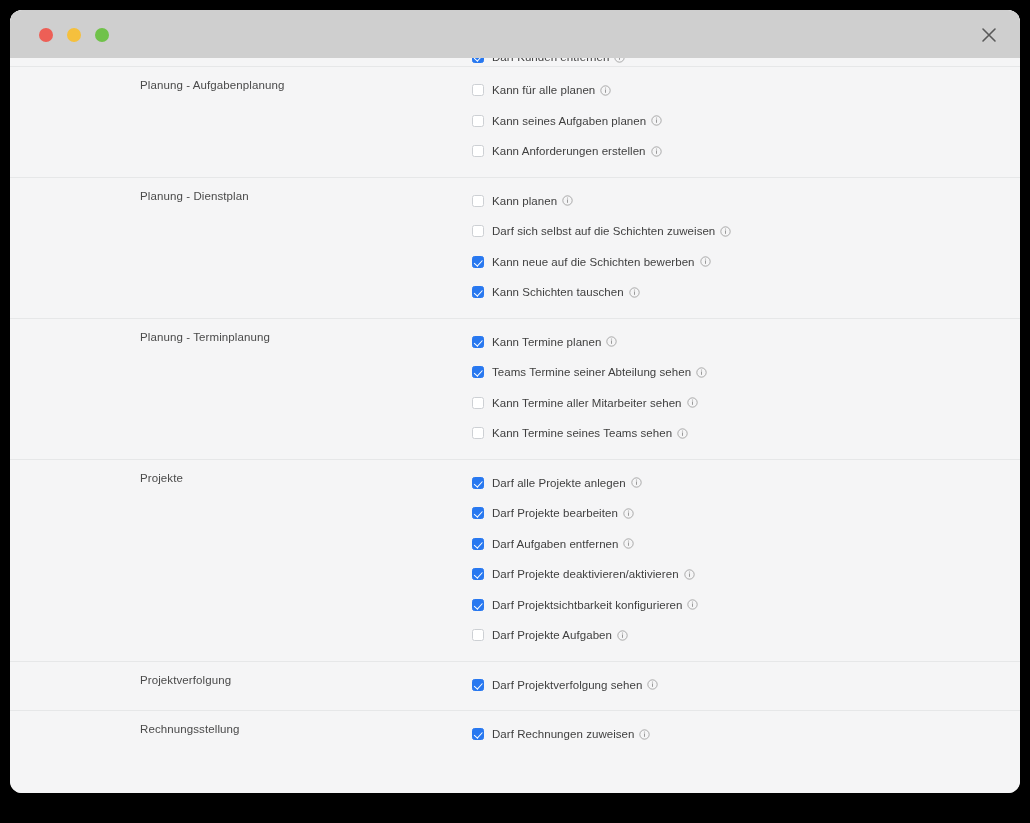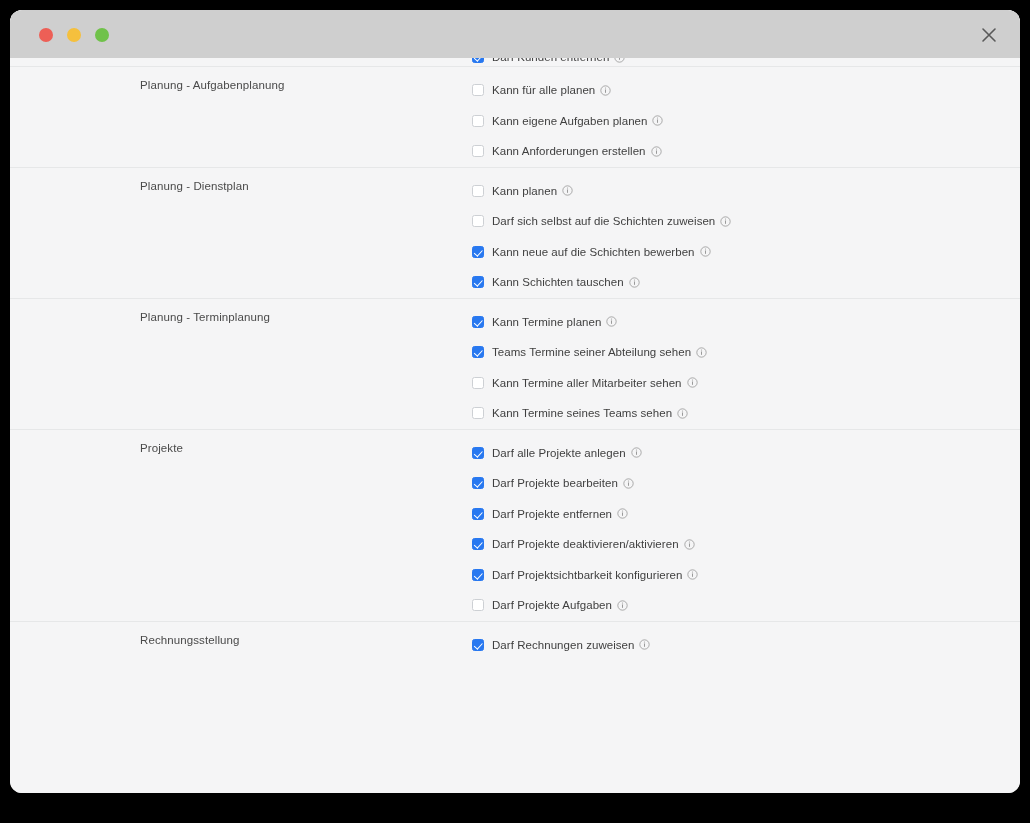--- a/index.html
+++ b/index.html
@@ -95,20 +95,21 @@
     top: 12px;
     font-size: 11.5px;
     color: #4a4a4a;
     letter-spacing: 0.1px;
     white-space: nowrap;
   }
 
   .rows {
     margin-left: 332px;
     padding-top: 8px;
+    padding-bottom: 10px;
   }
 
   .row {
     display: flex;
     align-items: center;
     height: 30.5px;
   }
 
   .cb {
     width: 12px;
@@ -196,21 +197,21 @@
               <span class="info-icon">
                 <svg width="11" height="11" viewBox="0 0 12 12">
                   <circle cx="6" cy="6" r="5.1" fill="none" stroke="#9a9a9a" stroke-width="0.9"></circle>
                   <circle cx="6" cy="3.3" r="0.65" fill="#9a9a9a"></circle>
                   <rect x="5.45" y="4.7" width="1.1" height="4" rx="0.5" fill="#9a9a9a"></rect>
                 </svg>
               </span>
             </div>
             <div class="row">
               <div class="cb off"></div>
-              <span class="row-label">Kann eigene Aufgaben planen</span>
+              <span class="row-label">Kann seines Aufgaben planen</span>
               <span class="info-icon">
                 <svg width="11" height="11" viewBox="0 0 12 12">
                   <circle cx="6" cy="6" r="5.1" fill="none" stroke="#9a9a9a" stroke-width="0.9"></circle>
                   <circle cx="6" cy="3.3" r="0.65" fill="#9a9a9a"></circle>
                   <rect x="5.45" y="4.7" width="1.1" height="4" rx="0.5" fill="#9a9a9a"></rect>
                 </svg>
               </span>
             </div>
             <div class="row">
               <div class="cb off"></div>
@@ -343,21 +344,21 @@
               <span class="info-icon">
                 <svg width="11" height="11" viewBox="0 0 12 12">
                   <circle cx="6" cy="6" r="5.1" fill="none" stroke="#9a9a9a" stroke-width="0.9"></circle>
                   <circle cx="6" cy="3.3" r="0.65" fill="#9a9a9a"></circle>
                   <rect x="5.45" y="4.7" width="1.1" height="4" rx="0.5" fill="#9a9a9a"></rect>
                 </svg>
               </span>
             </div>
             <div class="row">
               <div class="cb on"></div>
-              <span class="row-label">Darf Projekte entfernen</span>
+              <span class="row-label">Darf Aufgaben entfernen</span>
               <span class="info-icon">
                 <svg width="11" height="11" viewBox="0 0 12 12">
                   <circle cx="6" cy="6" r="5.1" fill="none" stroke="#9a9a9a" stroke-width="0.9"></circle>
                   <circle cx="6" cy="3.3" r="0.65" fill="#9a9a9a"></circle>
                   <rect x="5.45" y="4.7" width="1.1" height="4" rx="0.5" fill="#9a9a9a"></rect>
                 </svg>
               </span>
             </div>
             <div class="row">
               <div class="cb on"></div>
@@ -377,20 +378,36 @@
                 <svg width="11" height="11" viewBox="0 0 12 12">
                   <circle cx="6" cy="6" r="5.1" fill="none" stroke="#9a9a9a" stroke-width="0.9"></circle>
                   <circle cx="6" cy="3.3" r="0.65" fill="#9a9a9a"></circle>
                   <rect x="5.45" y="4.7" width="1.1" height="4" rx="0.5" fill="#9a9a9a"></rect>
                 </svg>
               </span>
             </div>
             <div class="row">
               <div class="cb off"></div>
               <span class="row-label">Darf Projekte Aufgaben</span>
+              <span class="info-icon">
+                <svg width="11" height="11" viewBox="0 0 12 12">
+                  <circle cx="6" cy="6" r="5.1" fill="none" stroke="#9a9a9a" stroke-width="0.9"></circle>
+                  <circle cx="6" cy="3.3" r="0.65" fill="#9a9a9a"></circle>
+                  <rect x="5.45" y="4.7" width="1.1" height="4" rx="0.5" fill="#9a9a9a"></rect>
+                </svg>
+              </span>
+            </div>
+          </div>
+        </div>
+        <div class="section">
+          <div class="section-label">Projektverfolgung</div>
+          <div class="rows">
+            <div class="row">
+              <div class="cb on"></div>
+              <span class="row-label">Darf Projektverfolgung sehen</span>
               <span class="info-icon">
                 <svg width="11" height="11" viewBox="0 0 12 12">
                   <circle cx="6" cy="6" r="5.1" fill="none" stroke="#9a9a9a" stroke-width="0.9"></circle>
                   <circle cx="6" cy="3.3" r="0.65" fill="#9a9a9a"></circle>
                   <rect x="5.45" y="4.7" width="1.1" height="4" rx="0.5" fill="#9a9a9a"></rect>
                 </svg>
               </span>
             </div>
           </div>
         </div>

